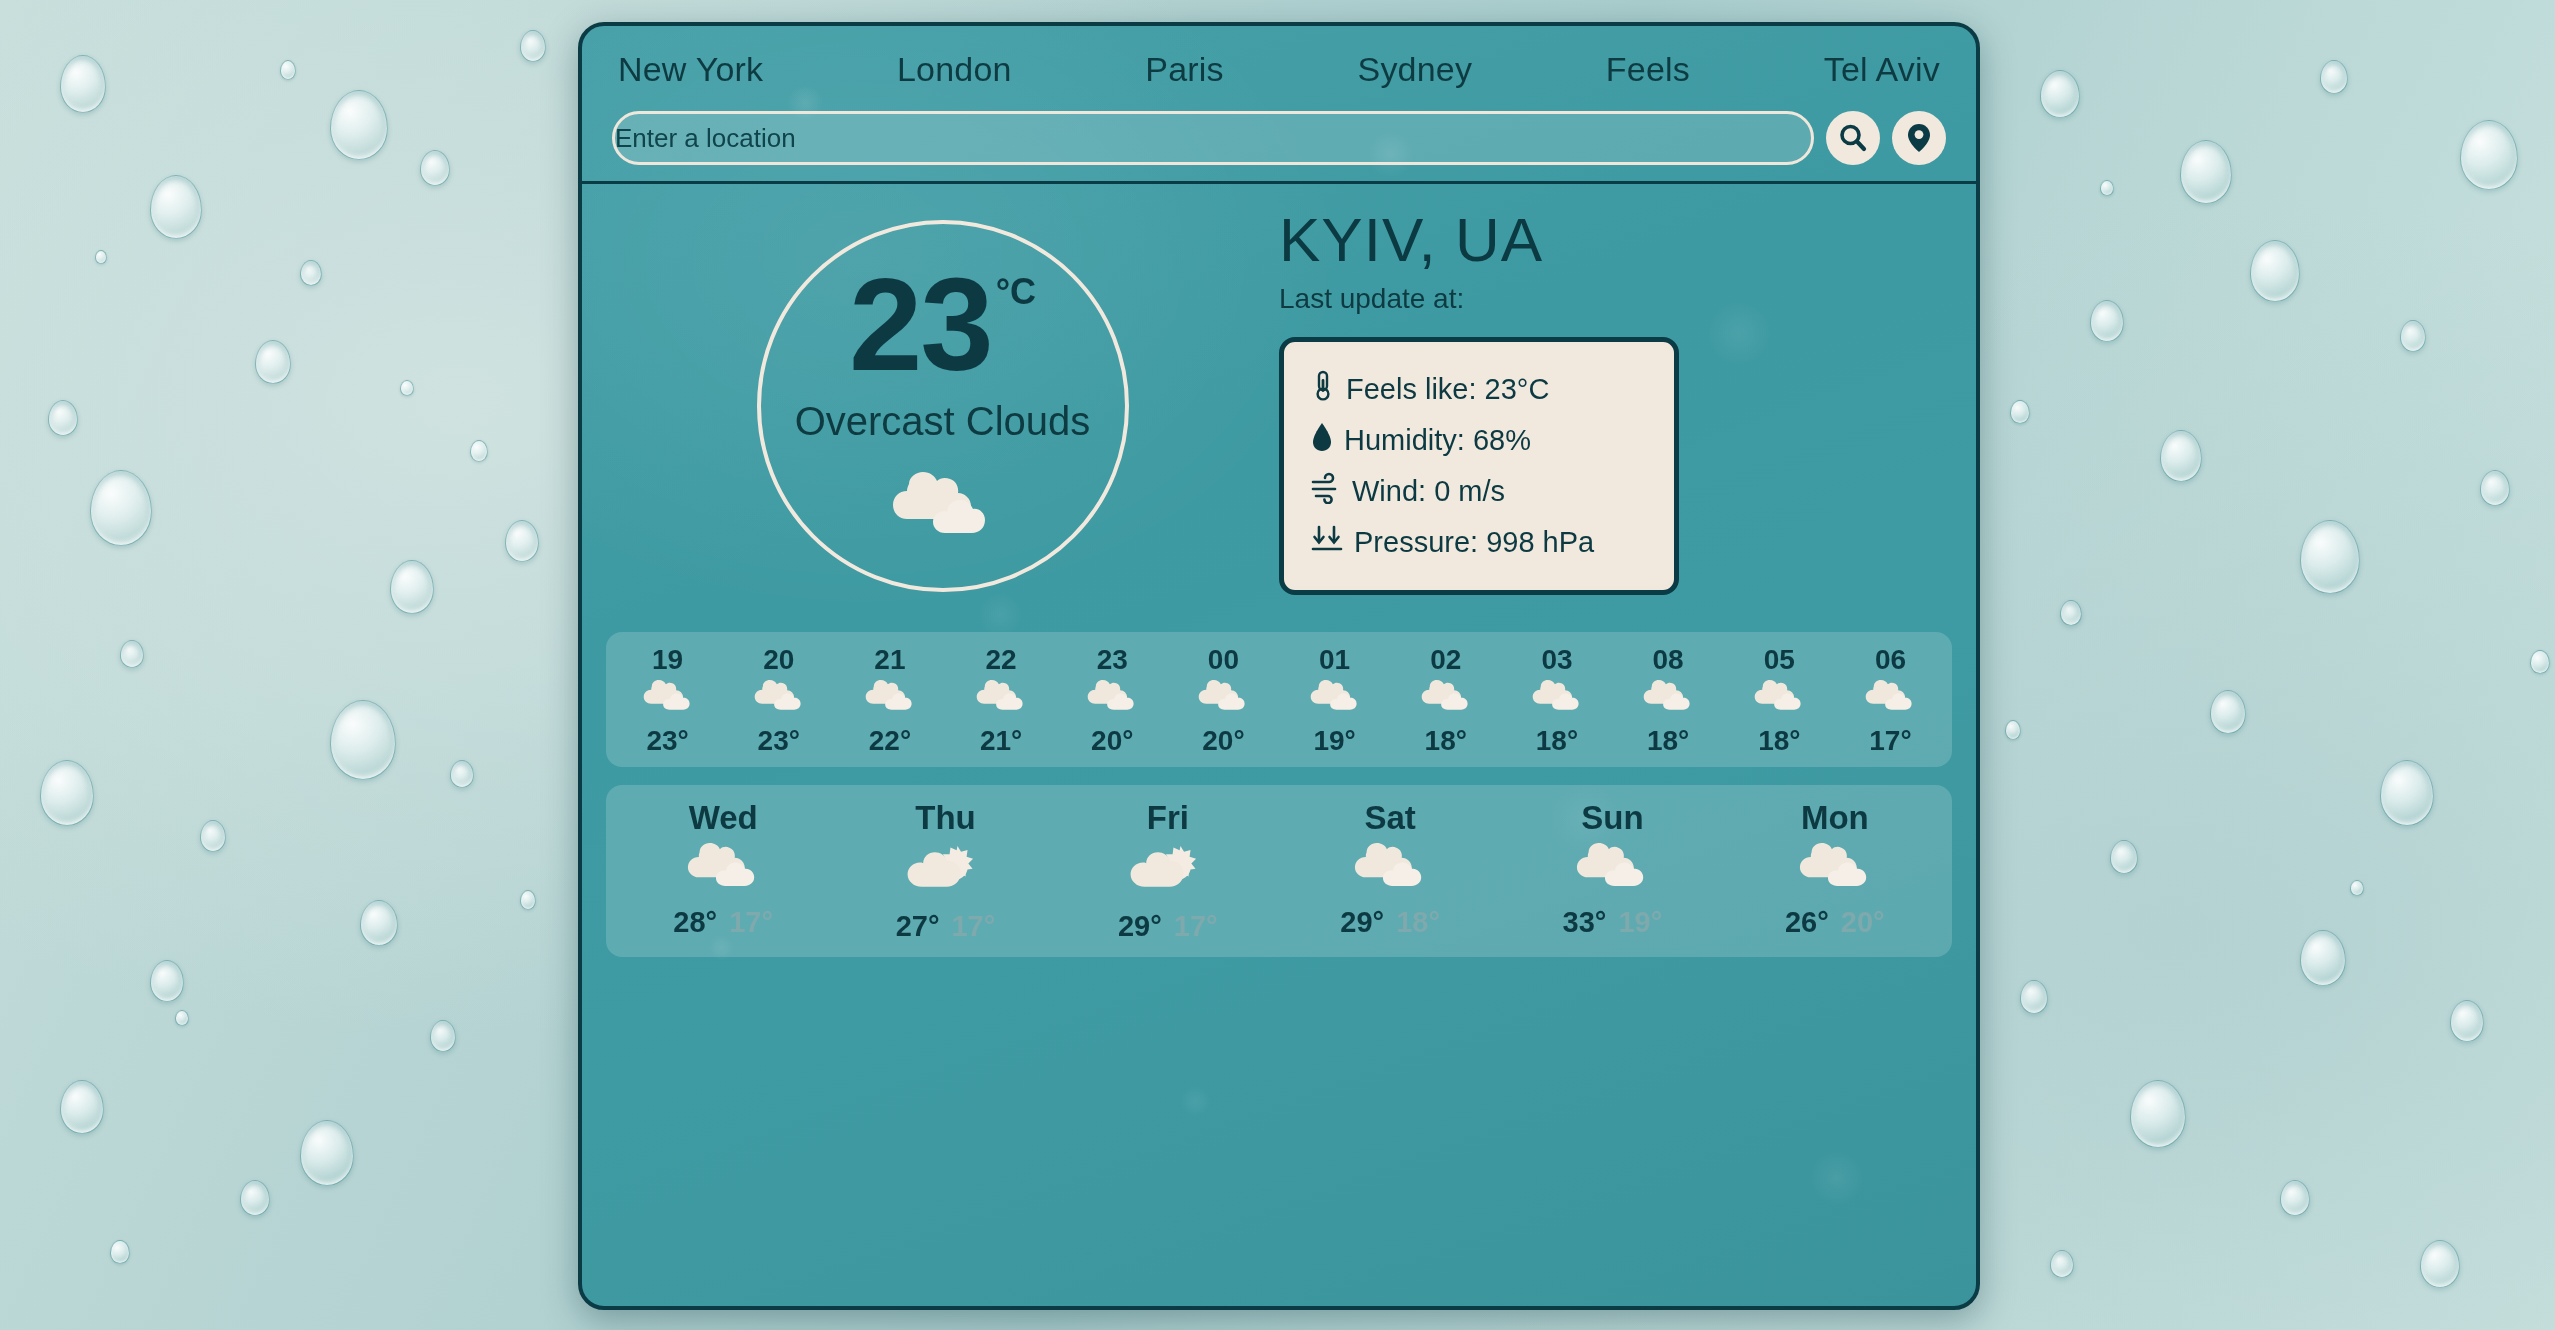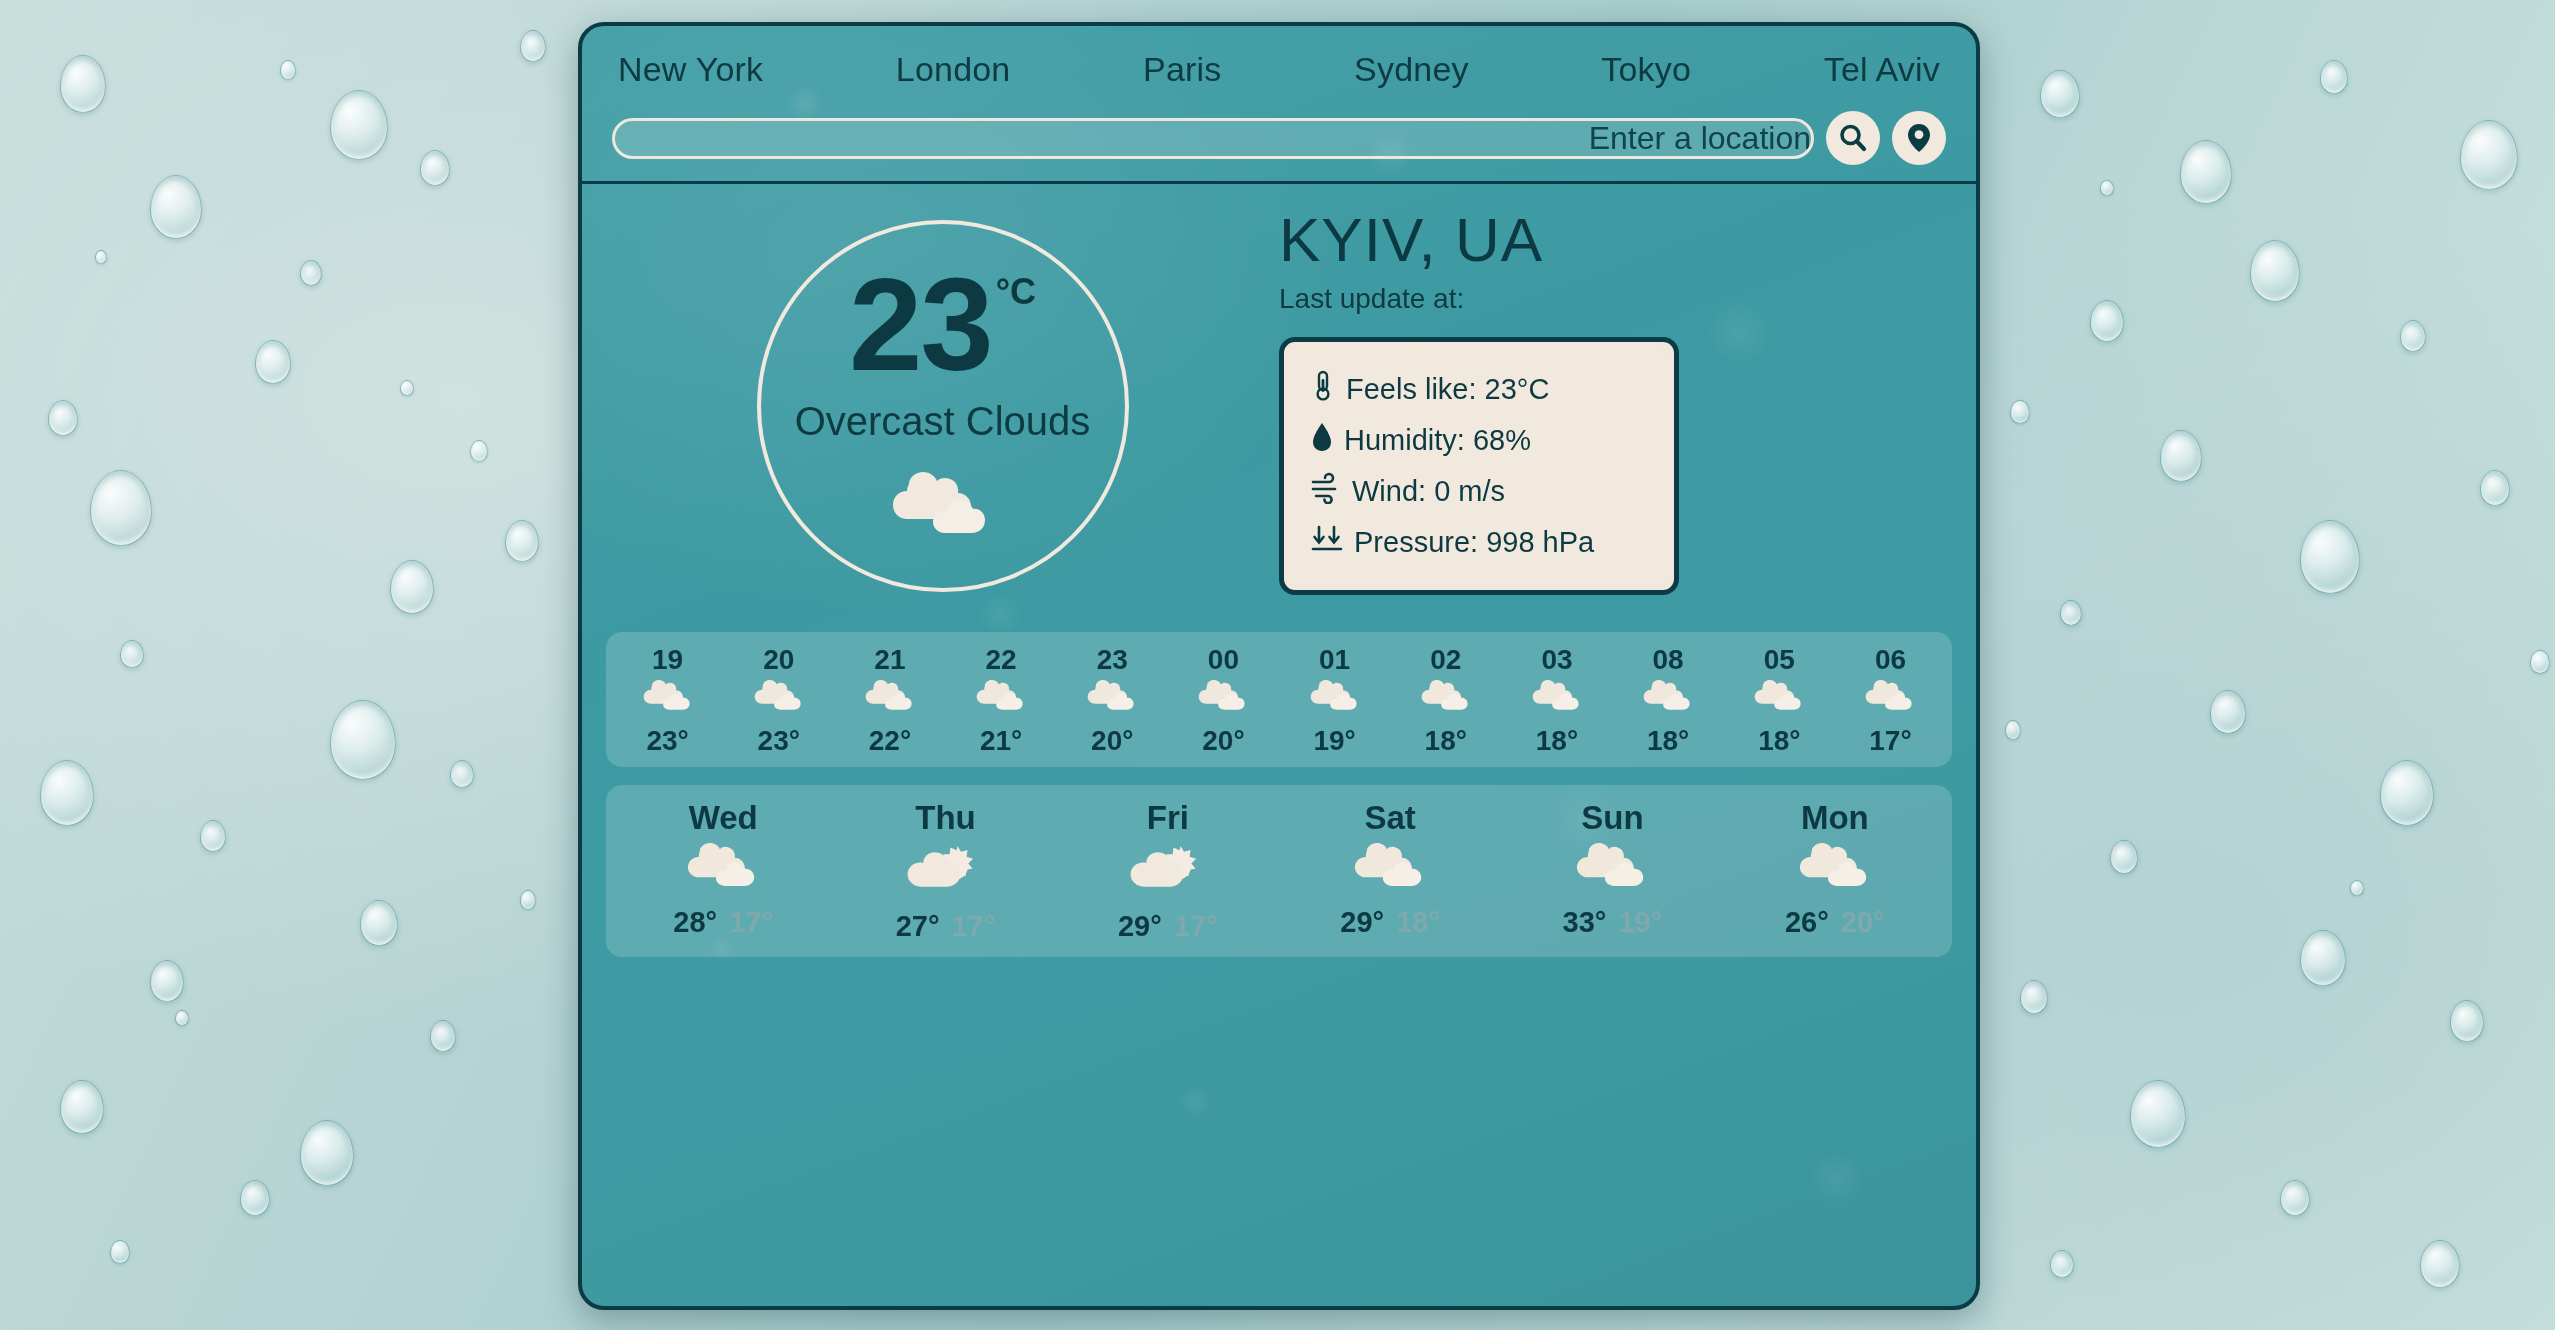--- a/index.html
+++ b/index.html
@@ -87,28 +87,28 @@
   #search-row {
     position: relative;
     z-index: 2;
     display: flex;
     align-items: center;
     gap: 12px;
     padding: 18px 30px 16px 30px;
   }
   #search-input {
     flex: 1;
-    height: 41px;
+    height: 54px;
     border-radius: 27px;
     border: 3px solid #f0e7dc;
     background: rgba(255,255,255,0.16);
     color: #0e3b42;
-    font-size: 32px;
+    font-size: 26px;
     font-family: inherit;
-    text-align: right;
+    text-align: left;
     outline: none;
   }
   #search-input::placeholder { color: #10444b; opacity: 1; }
 
   .circle-btn {
     width: 54px; height: 54px;
     border-radius: 50%;
     background: #f2e9de;
     border: none;
     display: flex; align-items: center; justify-content: center;
@@ -306,21 +306,21 @@
     <div class="drop sm" style="left: 2530px; top: 650px; width: 20px; height: 24px;"></div>
   </div>
 
 <div id="app-card">
 
   <div id="city-tabs">
       <button class="city-tab">New York</button>
       <button class="city-tab">London</button>
       <button class="city-tab">Paris</button>
       <button class="city-tab">Sydney</button>
-      <button class="city-tab">Tokyo</button>
+      <button class="city-tab">Feels</button>
       <button class="city-tab">Tel Aviv</button>
     </div>
 
   <div id="search-row">
     <input id="search-input" type="text" placeholder="Enter a location" style="">
     <button class="circle-btn">
       <span>
         <svg width="32" height="32" viewBox="0 0 32 32">
           <circle cx="13.5" cy="13" r="8.5" fill="none" stroke="#0b3c45" stroke-width="3.6"></circle>
           <line x1="20" y1="19.5" x2="27" y2="27" stroke="#0b3c45" stroke-width="4.2" stroke-linecap="round"></line>

